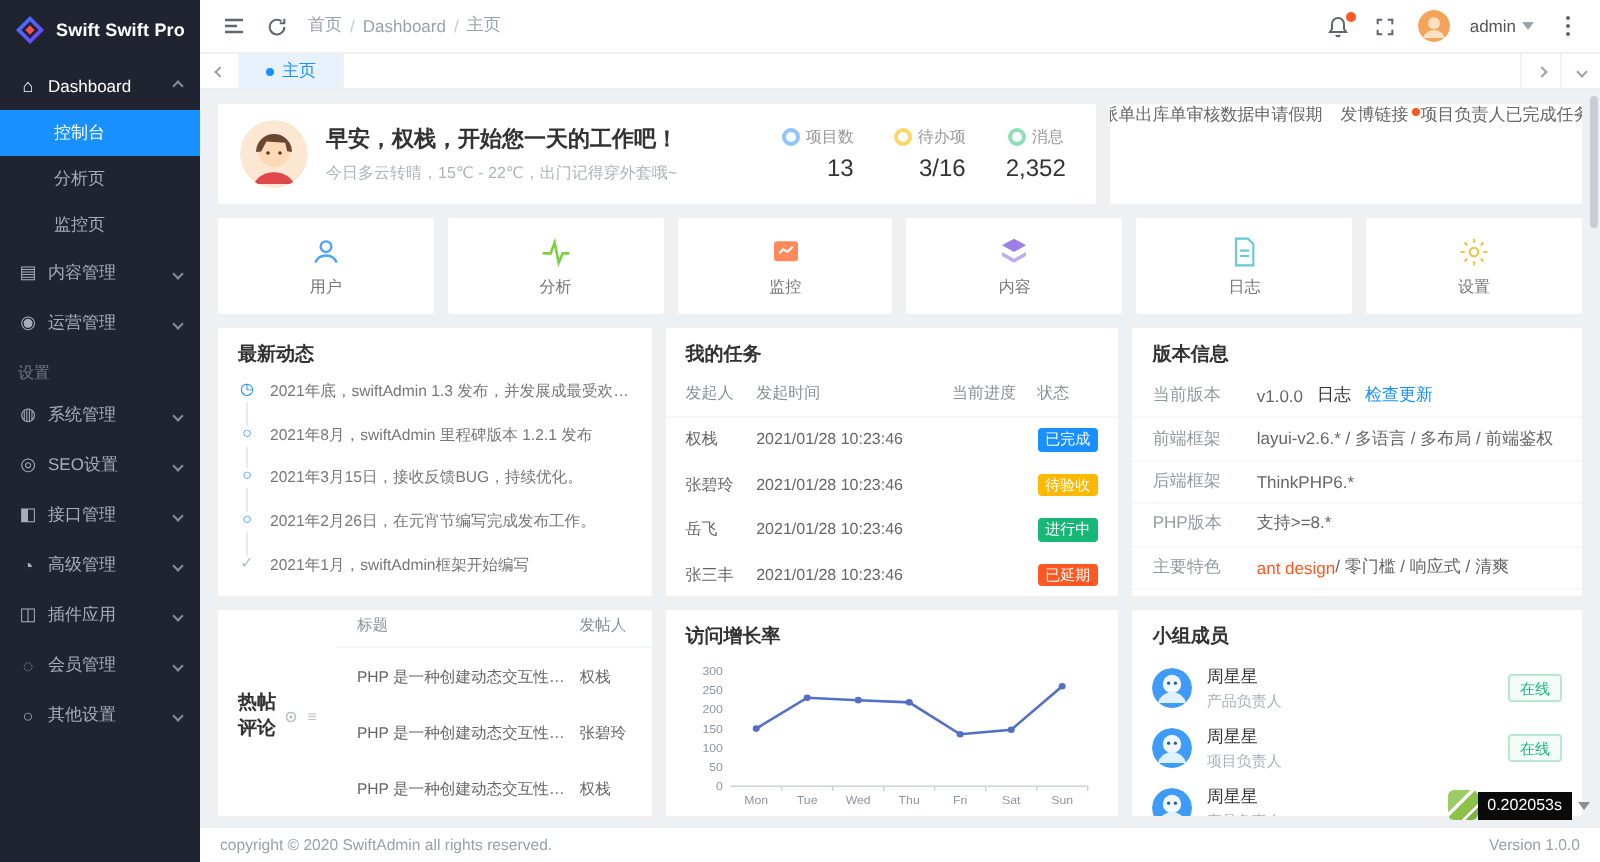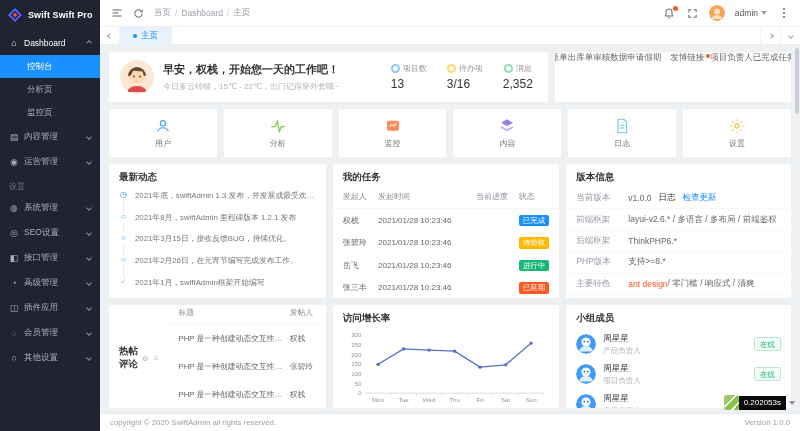--- a/index.html
+++ b/index.html
@@ -53,39 +53,39 @@
   .card-title { font-size:9.5px; color:#333; font-weight:bold; padding:7px 10px 4px; display:flex; align-items:center; }
   .ct-icons { margin-left:auto; display:flex; gap:5px; color:#b9bfc6; font-size:8px; }
   .ct-icons span { cursor:pointer; }
 
   .row1 { display:flex; gap:5px; height:52px; flex-shrink:0; }
   .greet-card { flex:452; display:flex; align-items:center; gap:9px; padding:0 11px; }
   .g-avatar { width:34px; height:34px; border-radius:50%; overflow:hidden; flex-shrink:0; }
   .g-t1 { font-size:11px; color:#333; font-weight:bold; white-space:nowrap; }
   .g-t2 { font-size:8px; color:#b0b4ba; margin-top:4px; white-space:nowrap; }
   .g-stats { margin-left:auto; display:flex; gap:20px; padding-right:4px; }
-  .stat { text-align:left; }
+  .stat { text-align:right; }
   .s-label { font-size:8px; color:#999; display:flex; align-items:center; gap:3px; justify-content:center; white-space:nowrap; }
   .s-ring { width:9px; height:9px; border-radius:50%; border:2px solid; flex-shrink:0; }
   .s-value { font-size:12px; color:#333; margin-top:3px; }
 
   .quick-card { flex:230; display:flex; justify-content:center; gap:9px; padding:0 12px; }
   .q-row { display:flex; justify-content:space-between; }
   .q-link { font-size:8.5px; color:#666; cursor:pointer; white-space:nowrap; }
   .q-dot { display:inline-block; width:4px; height:4px; border-radius:50%; background:#ff5722; margin-left:2px; vertical-align:2px; }
 
   .row2 { display:flex; gap:5px; height:50px; flex-shrink:0; }
   .icon-card { flex:1; display:flex; flex-direction:column; align-items:center; justify-content:center; gap:4px; cursor:pointer; }
   .ic { width:16px; height:16px; }
   .ic svg { width:100%; height:100%; display:block; }
   .icon-lbl { font-size:8px; color:#777; }
 
   .row3 { display:flex; gap:5px; height:136px; flex-shrink:0; }
   .col-news { flex:220; display:flex; flex-direction:column; }
-  .col-task { flex:230; display:flex; flex-direction:column; }
+  .col-task { flex:230; display:flex; flex-direction:column;justify-content:center; }
   .col-ver  { flex:228; display:flex; flex-direction:column; }
 
   .tl { padding:3px 10px 0; }
   .tl-item { display:flex; gap:7px; font-size:7.8px; color:#777; position:relative; padding-bottom:12px; line-height:1.25; }
   .tl-item:not(:last-child)::before { content:""; position:absolute; left:4px; top:10px; bottom:-1px; width:1px; background:#e9ecef; }
   .tl-ico { width:9px; text-align:center; color:#1890ff; font-size:8px; flex-shrink:0; background:#fff; z-index:1; line-height:1.1; }
   .tl-ico.gray { color:#b6bcc4; }
   .tl-text { white-space:nowrap; overflow:hidden; text-overflow:ellipsis; }
 
   .task-table { width:100%; border-collapse:collapse; font-size:8px; color:#666; }

